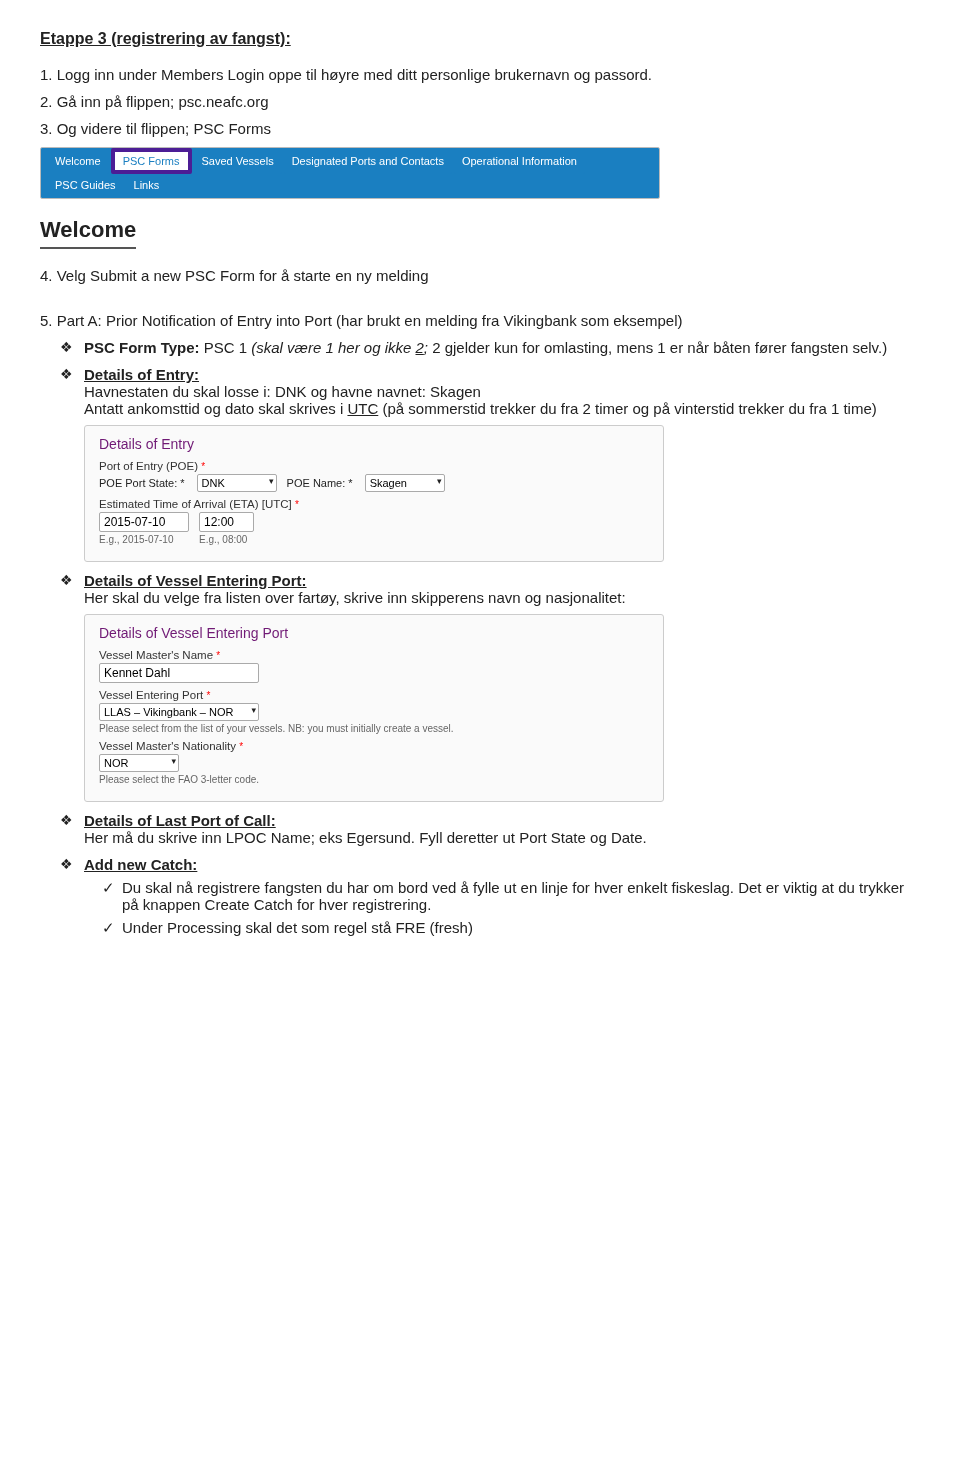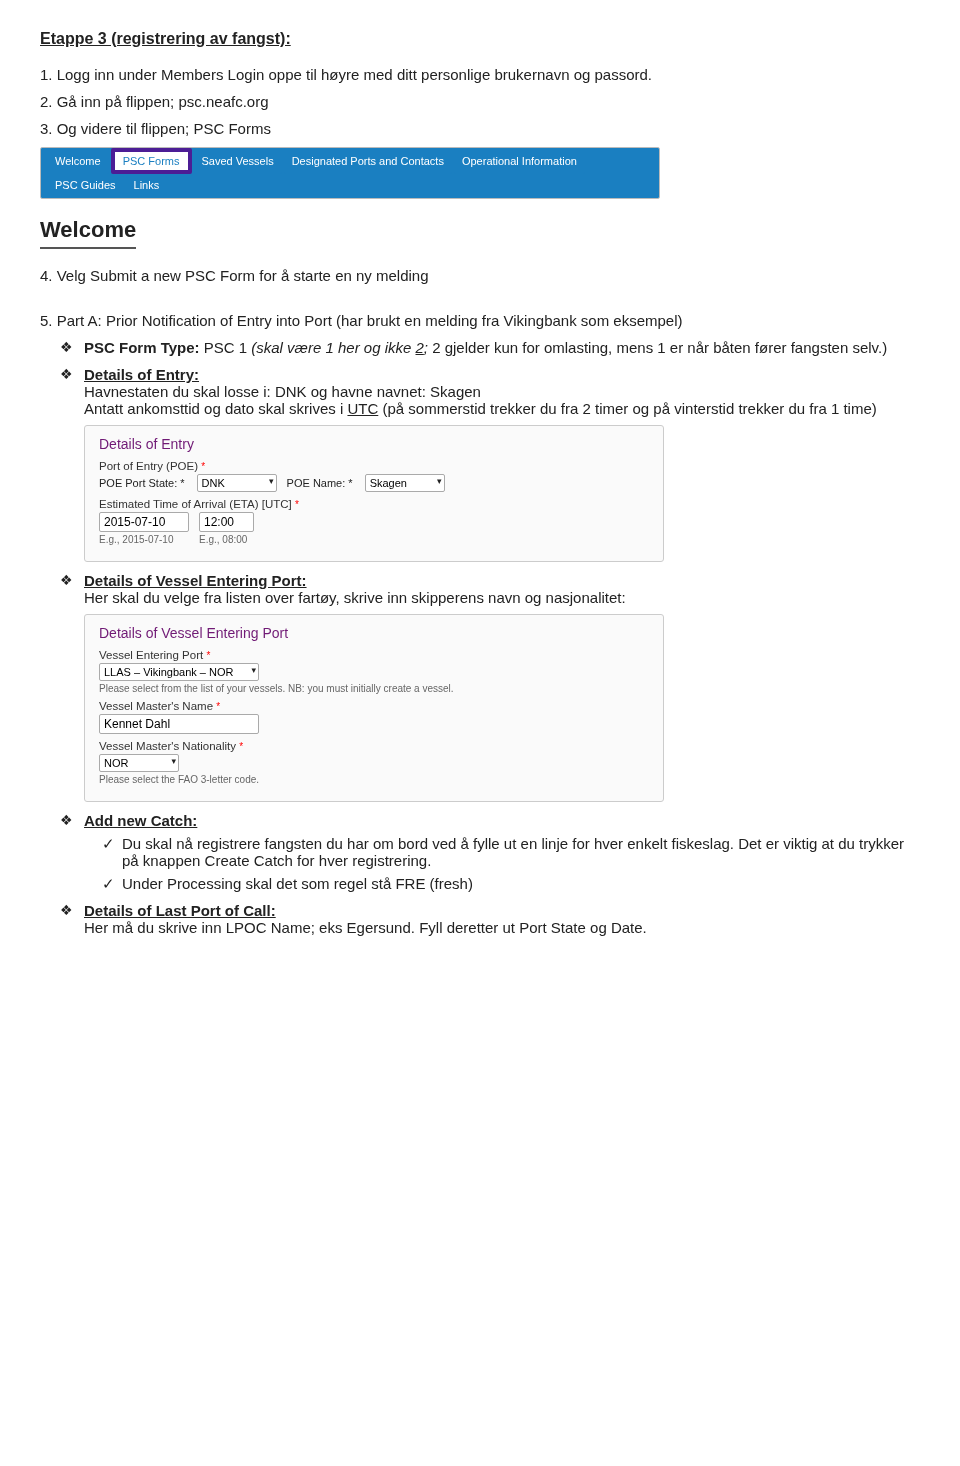--- a/index.html
+++ b/index.html
@@ -318,66 +318,66 @@
 
   <li>
     <strong><u>Details of Vessel Entering Port:</u></strong><br>
     <span>Her skal du velge fra listen over fartøy, skrive inn skipperens navn og nasjonalitet:</span>
 
     
     <div class="form-mockup">
       <div class="form-mockup-title">Details of Vessel Entering Port</div>
       <div class="form-row">
         <div class="form-label">
+          <span>Vessel Master's Name</span> <span class="required">*</span>
+        </div>
+        <input class="form-input" type="text" value="Kennet Dahl" style="width: 160px;">
+      </div>
+      <div class="form-row">
+        <div class="form-label">
           <span>Vessel Entering Port</span> <span class="required">*</span>
         </div>
         <div class="form-control-row">
           <div class="select-wrapper">
             <select class="form-select" style="min-width:160px;">
               <option>LLAS – Vikingbank – NOR</option>
             </select>
           </div>
         </div>
         <div class="hint-text">Please select from the list of your vessels. NB: you must initially create a vessel.</div>
       </div>
       <div class="form-row">
         <div class="form-label">
-          <span>Vessel Master's Name</span> <span class="required">*</span>
-        </div>
-        <input class="form-input" type="text" value="Kennet Dahl" style="width: 160px;">
-      </div>
-      <div class="form-row">
-        <div class="form-label">
           <span>Vessel Master's Nationality</span> <span class="required">*</span>
         </div>
         <div class="form-control-row">
           <div class="select-wrapper">
             <select class="form-select">
               <option>NOR</option>
             </select>
           </div>
         </div>
         <div class="hint-text">Please select the FAO 3-letter code.</div>
       </div>
     </div>
+  </li>
+
+  <li>
+    <strong><u>Details of Last Port of Call:</u></strong><br>
+    <span>Her må du skrive inn LPOC Name; eks Egersund. Fyll deretter ut Port State og Date.</span>
   </li>
 
   <li>
     <strong><u>Add new Catch:</u></strong>
     <ul class="sub-bullet-list">
       <li>
         <span>Du skal nå registrere fangsten du har om bord ved å fylle ut en linje for hver enkelt fiskeslag. Det er viktig at du trykker på knappen Create Catch for hver registrering.</span>
       </li>
       <li>
         <span>Under Processing skal det som regel stå FRE (fresh)</span>
       </li>
     </ul>
   </li>
 
-  <li>
-    <strong><u>Details of Last Port of Call:</u></strong><br>
-    <span>Her må du skrive inn LPOC Name; eks Egersund. Fyll deretter ut Port State og Date.</span>
-  </li>
-
 </ul>
 
 
 
 
 </body></html>

